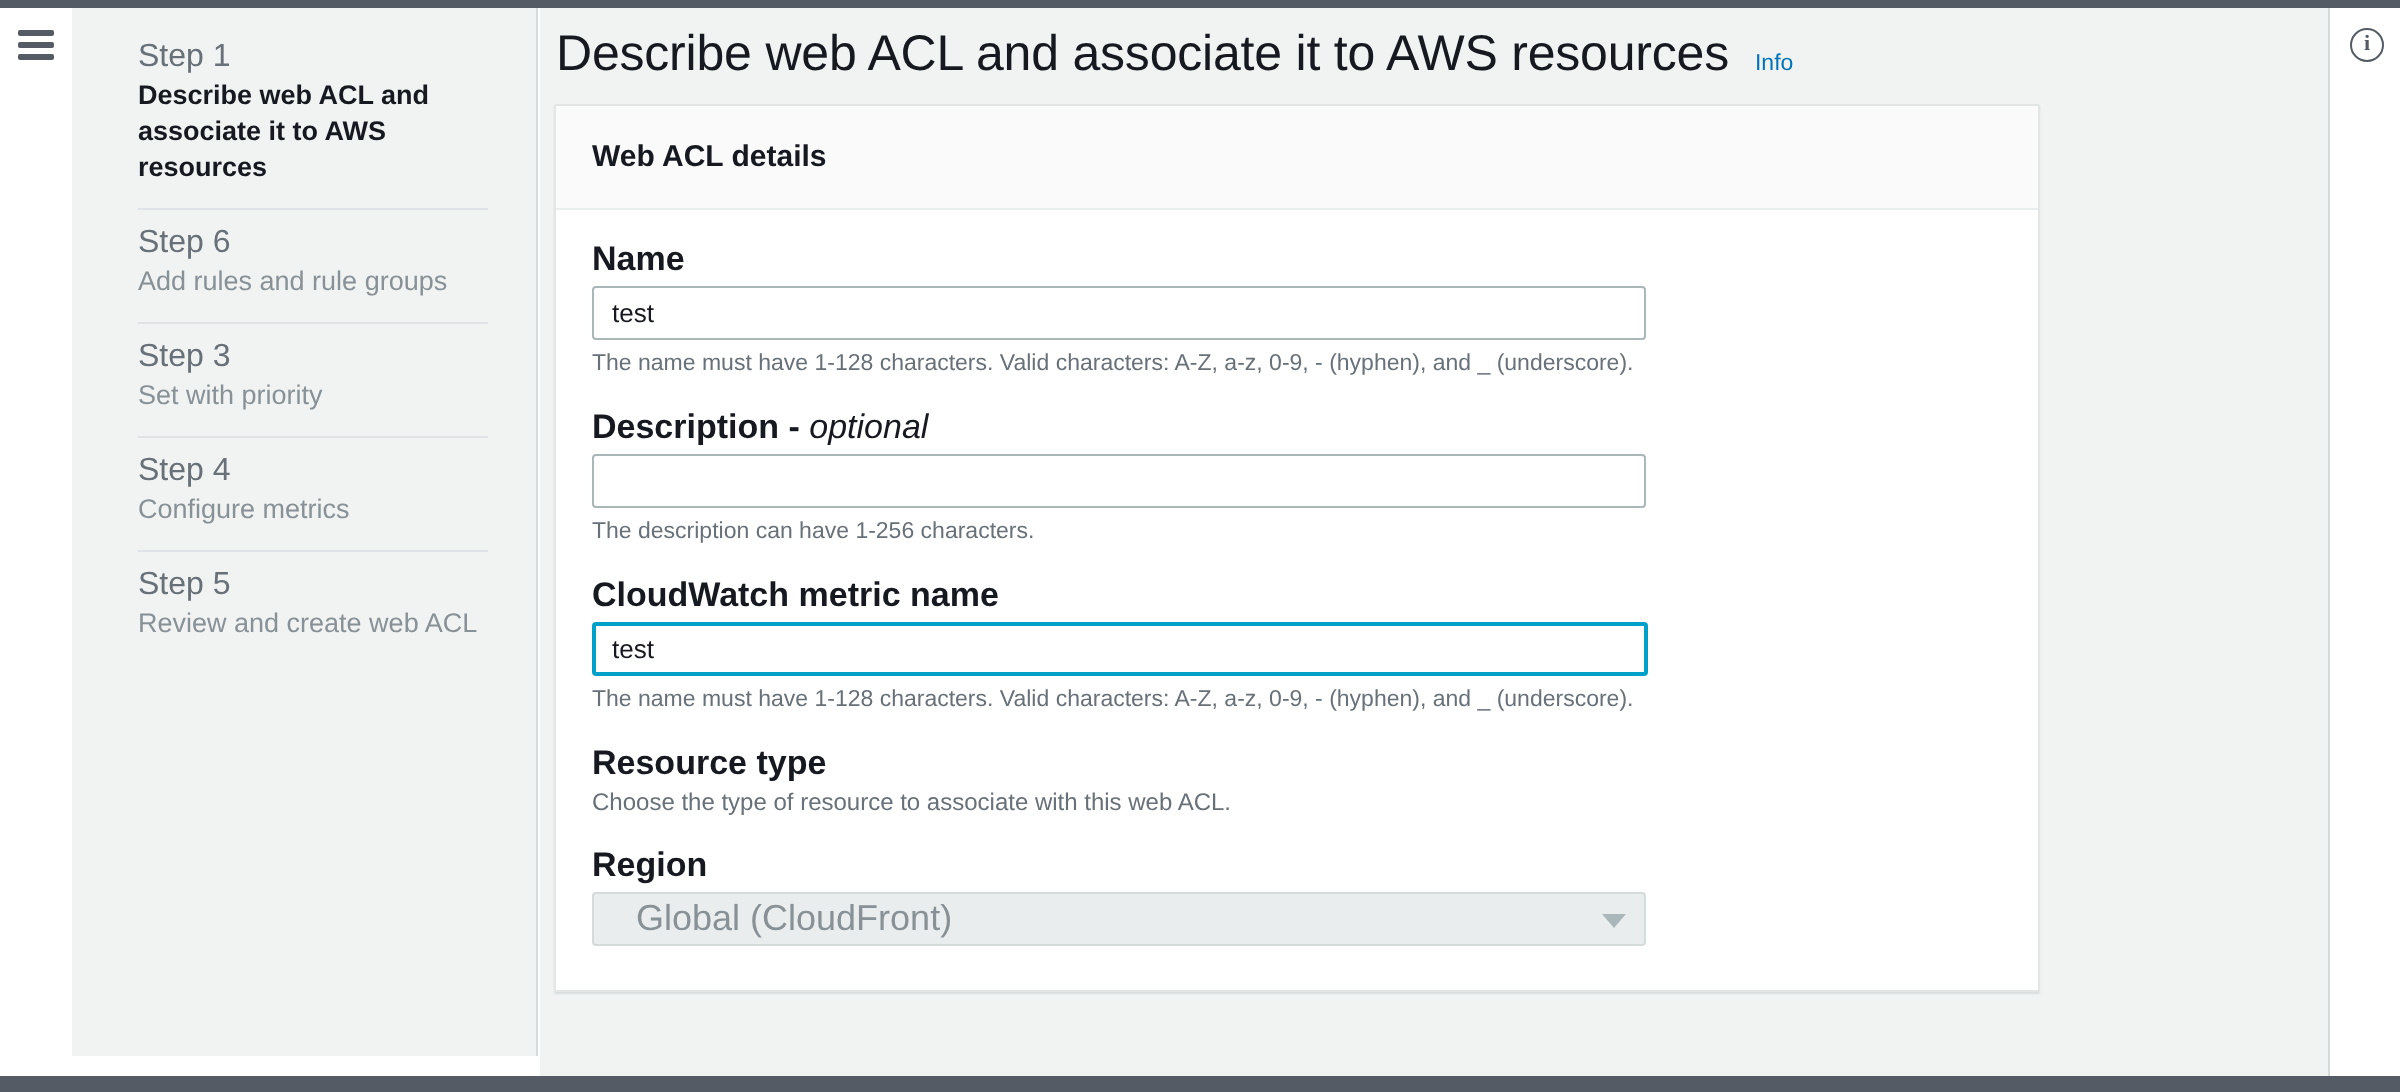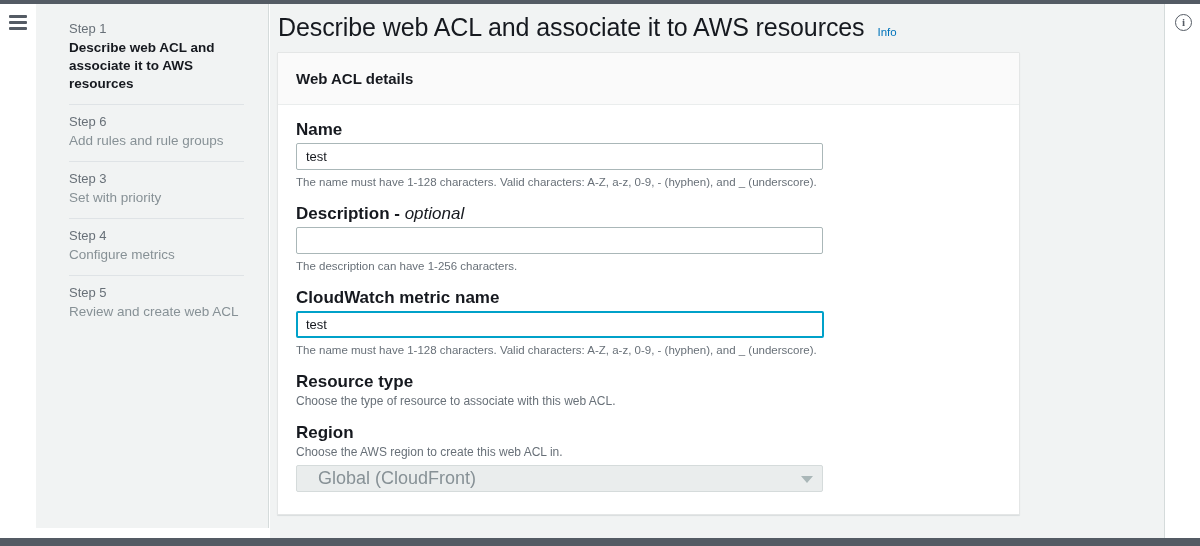--- a/index.html
+++ b/index.html
@@ -60,21 +60,21 @@
     border-right: 1px solid #d5dbdb;
     padding: 8px 24px 0 33px;
   }
   .step {
     padding: 9px 0 11px 0;
   }
   .step + .step {
     border-top: 1px solid #dfe3e6;
   }
   .step-num {
-    font-size: 13px;
+    font-size: 16px;
     color: #687078;
     line-height: 16px;
     margin-bottom: 2px;
   }
   .step-title {
     font-size: 13.5px;
     line-height: 18px;
     color: #879196;
   }
   .step.active .step-title {
@@ -344,21 +344,20 @@
           <div class="hint">The name must have 1-128 characters. Valid characters: A-Z, a-z, 0-9, - (hyphen), and _ (underscore).</div>
         </div>
 
         <div class="field">
           <div class="field-label">Resource type</div>
           <div class="field-sublabel">Choose the type of resource to associate with this web ACL.</div>
         </div>
 
         <div class="field">
           <div class="field-label">Region</div>
-          <div class="field-sublabel">Choose the AWS region to create this web ACL in.</div>
           <div class="select-wrap">
             <div class="select-disabled">Global (CloudFront)</div>
             <span class="select-arrow"></span>
           </div>
         </div>
 
       </div>
     </section>
   </div>
 

